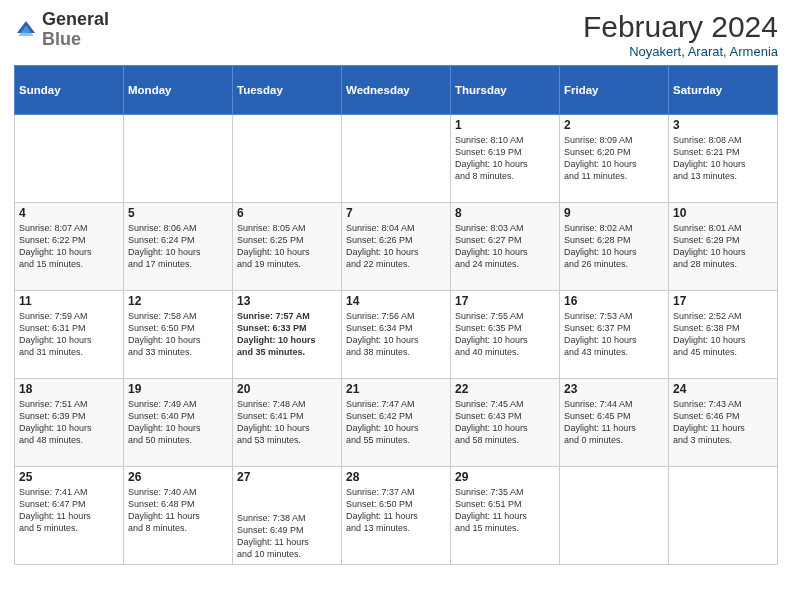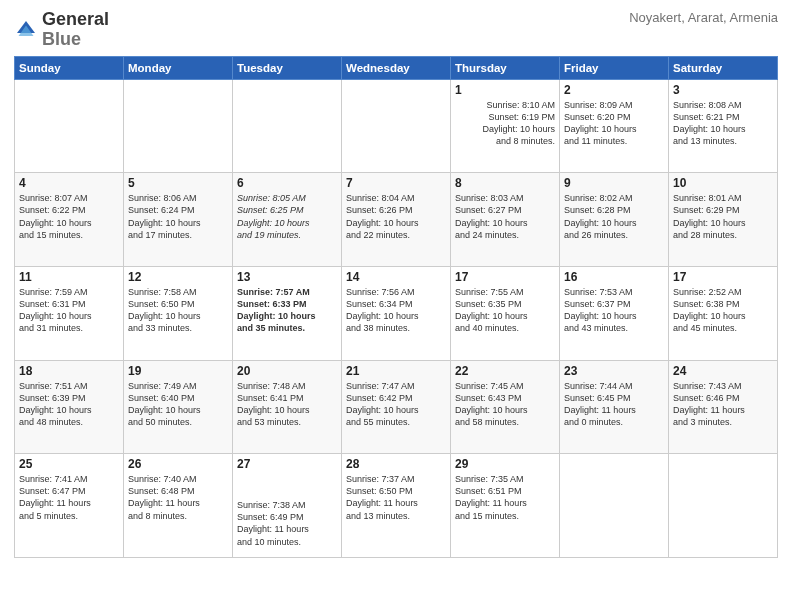--- a/index.html
+++ b/index.html
@@ -42,34 +42,34 @@
     .title-block {
       text-align: right;
     }
     .month-year {
       font-size: 30px;
       color: #333;
       font-weight: normal;
     }
     .location {
       font-size: 13px;
-      color: #737373;
+      color: #0c4a6e;
     }
     .calendar {
       flex: 1;
       border-collapse: collapse;
       width: 100%;
       table-layout: fixed;
     }
     .calendar th {
       background-color: #2962b5;
       color: #fff;
       font-size: 11.5px;
       font-weight: bold;
-      padding: 5px 4px;
+      padding: 18px 4px;
       text-align: left;
       border: 1px solid #5588cc;
     }
     .calendar td {
       border: 1px solid #ccc;
       vertical-align: top;
       padding: 3px 4px;
       font-size: 9.5px;
       color: #333;
       height: 88px;
@@ -100,20 +100,21 @@
       <svg class="logo-icon" viewBox="0 0 32 32">
         <polygon points="16,4 28,20 4,20" fill="#2962b5"></polygon>
         <polygon points="16,10 26,24 6,24" fill="#5aaae0" opacity="0.7"></polygon>
       </svg>
       <div class="logo-text">
         <span class="general">General</span><br>
         <span class="blue">Blue</span>
       </div>
     </div>
     <div class="title-block">
+      <div class="month-year">February 2024</div>
       <div class="location">Noyakert, Ararat, Armenia</div>
     </div>
   </div>
 
   <table class="calendar">
     <thead>
       <tr>
       <th>Sunday</th>
           <th>Monday</th>
           <th>Tuesday</th>
@@ -124,21 +125,21 @@
         </tr>
     </thead>
     <tbody id="calendar-body">
     <tr>
           <td class="empty"></td>
           <td class="empty"></td>
           <td class="empty"></td>
           <td class="empty"></td>
           <td>
             <div class="day-num">1</div>
-            <div class="day-info" style="white-space: pre-line; text-align: right;">Sunrise: 8:10 AM
+            <div class="day-info" style="white-space: pre-line;">Sunrise: 8:10 AM
 Sunset: 6:19 PM
 Daylight: 10 hours
 and 8 minutes.</div>
           </td>
           <td>
             <div class="day-num">2</div>
             <div class="day-info" style="white-space: pre-line;">Sunrise: 8:09 AM
 Sunset: 6:20 PM
 Daylight: 10 hours
 and 11 minutes.</div>
@@ -161,21 +162,21 @@
           </td>
           <td>
             <div class="day-num">5</div>
             <div class="day-info" style="white-space: pre-line;">Sunrise: 8:06 AM
 Sunset: 6:24 PM
 Daylight: 10 hours
 and 17 minutes.</div>
           </td>
           <td>
             <div class="day-num">6</div>
-            <div class="day-info" style="white-space: pre-line; font-style: italic;">Sunrise: 8:05 AM
+            <div class="day-info" style="white-space: pre-line;">Sunrise: 8:05 AM
 Sunset: 6:25 PM
 Daylight: 10 hours
 and 19 minutes.</div>
           </td>
           <td>
             <div class="day-num">7</div>
             <div class="day-info" style="white-space: pre-line;">Sunrise: 8:04 AM
 Sunset: 6:26 PM
 Daylight: 10 hours
 and 22 minutes.</div>

